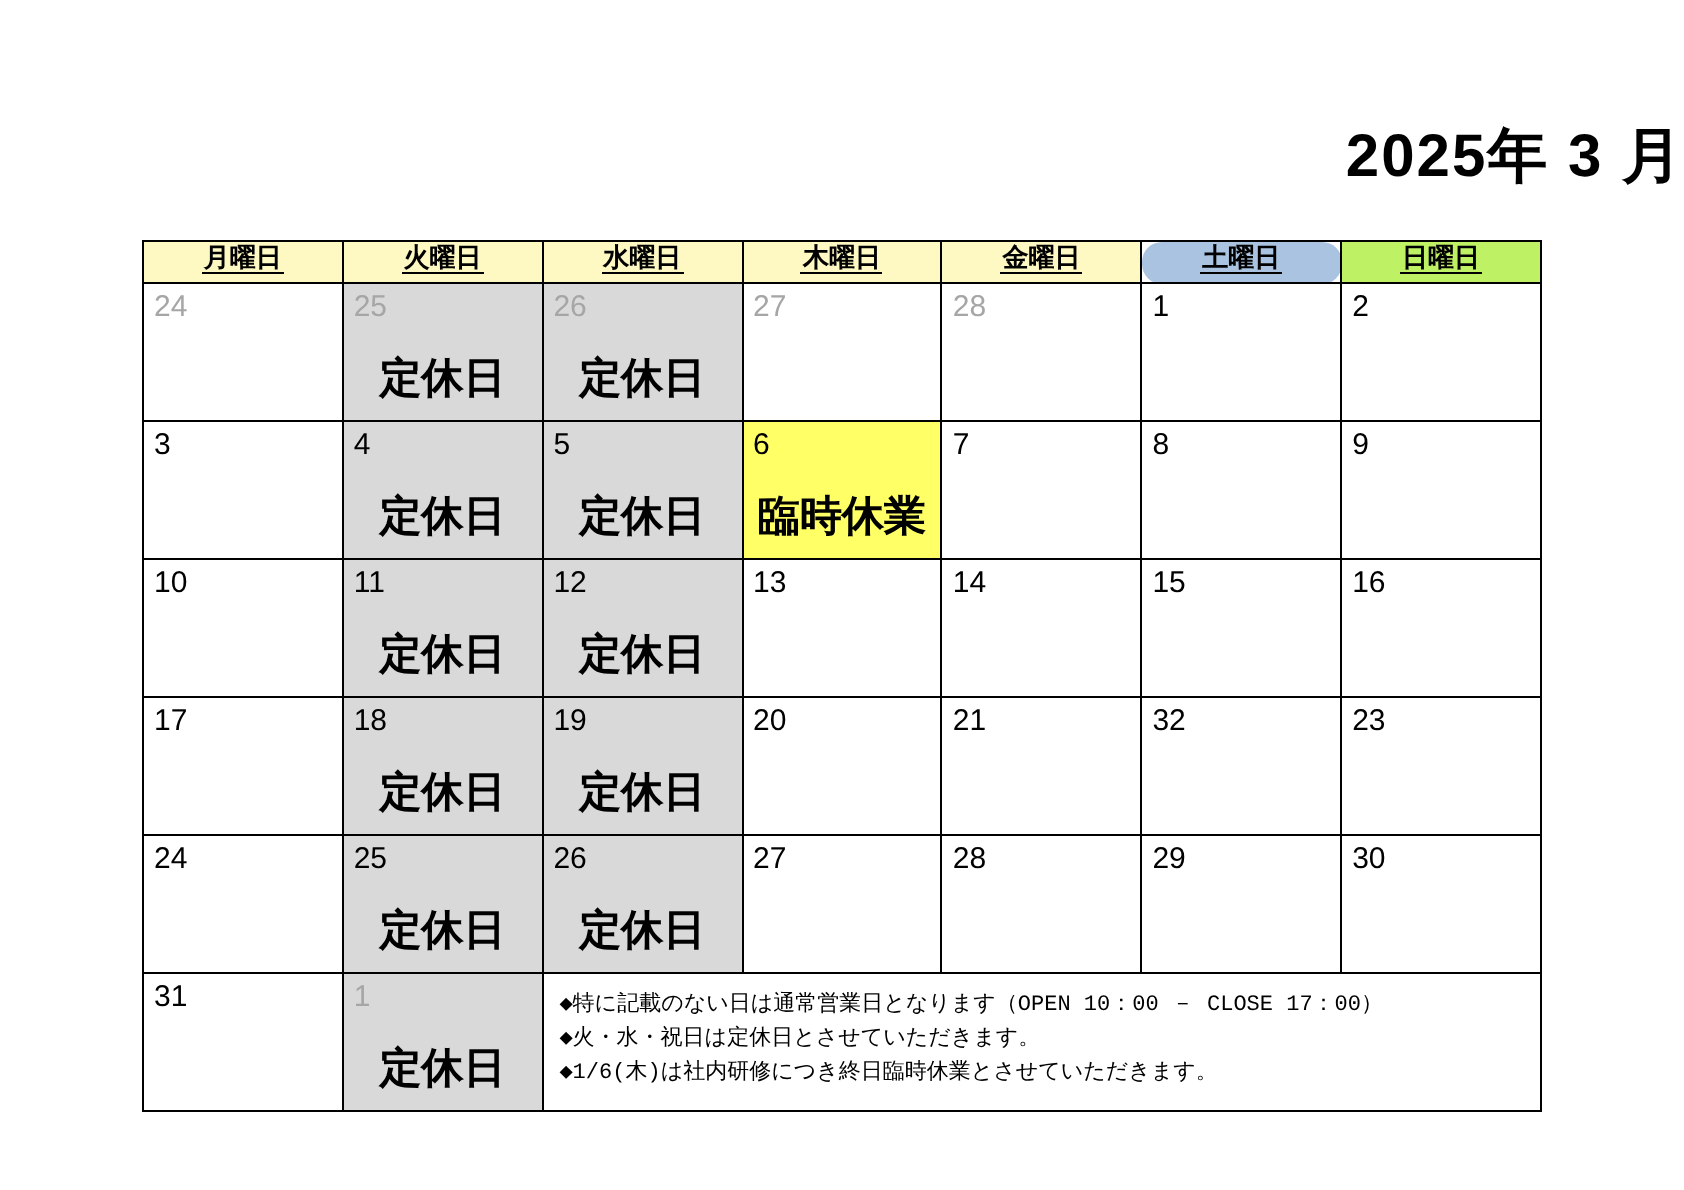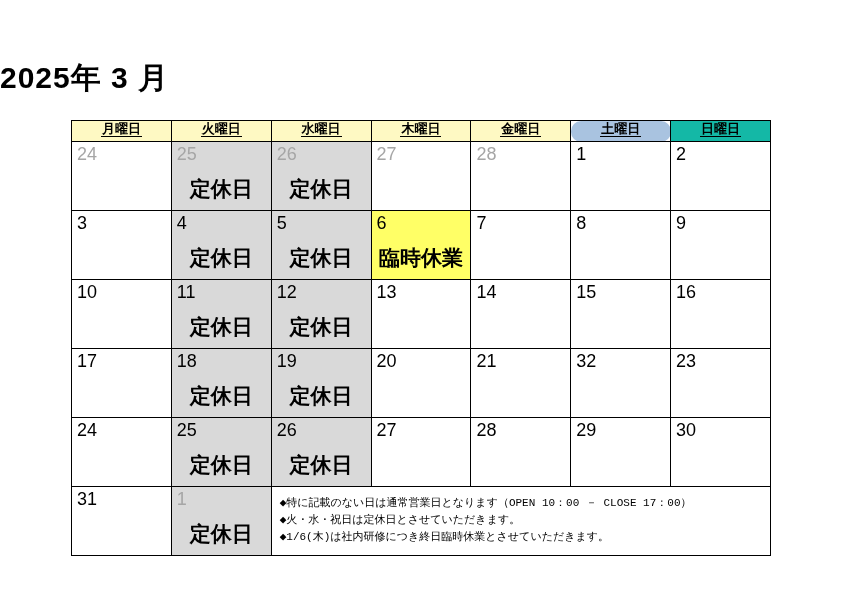--- a/index.html
+++ b/index.html
@@ -17,21 +17,21 @@
   #page {
     position: relative;
     width: 842px;
     height: 595px;
   }
   #title {
     position: absolute;
     top: 58px;
     left: 0;
     width: 842px;
-    text-align: left;
+    text-align: right;
     font-size: 30px;
     font-weight: bold;
     letter-spacing: 1px;
     font-family: "Liberation Sans", sans-serif;
   }
   #calendar {
     position: absolute;
     top: 120px;
     left: 71px;
     width: 700px;
@@ -52,33 +52,33 @@
     font-family: "Liberation Sans", sans-serif;
   }
   th .hdr-label {
     display: inline-block;
     border-bottom: 1px solid #000;
     line-height: 15px;
     padding: 0 1px;
   }
   .hdr-weekday { background: #fef9c3; }
   .hdr-sat { background: #a9c3e0; border-radius: 10px; }
-  .hdr-sun { background: #14b8a6; }
+  .hdr-sun { background: #bef264; }
 
   td.day {
     height: 68px;
     position: relative;
   }
   td.closed { background: #d9d9d9; }
   td.special { background: #ffff66; }
   .daynum {
     position: absolute;
     top: 2px;
     left: 5px;
-    font-size: 18px;
+    font-size: 15px;
     line-height: 20px;
     font-family: "Liberation Sans", sans-serif;
   }
   .daynum.muted { color: #a6a6a6; }
   .note {
     position: absolute;
     bottom: 7px;
     left: 0;
     width: 100%;
     text-align: center;

